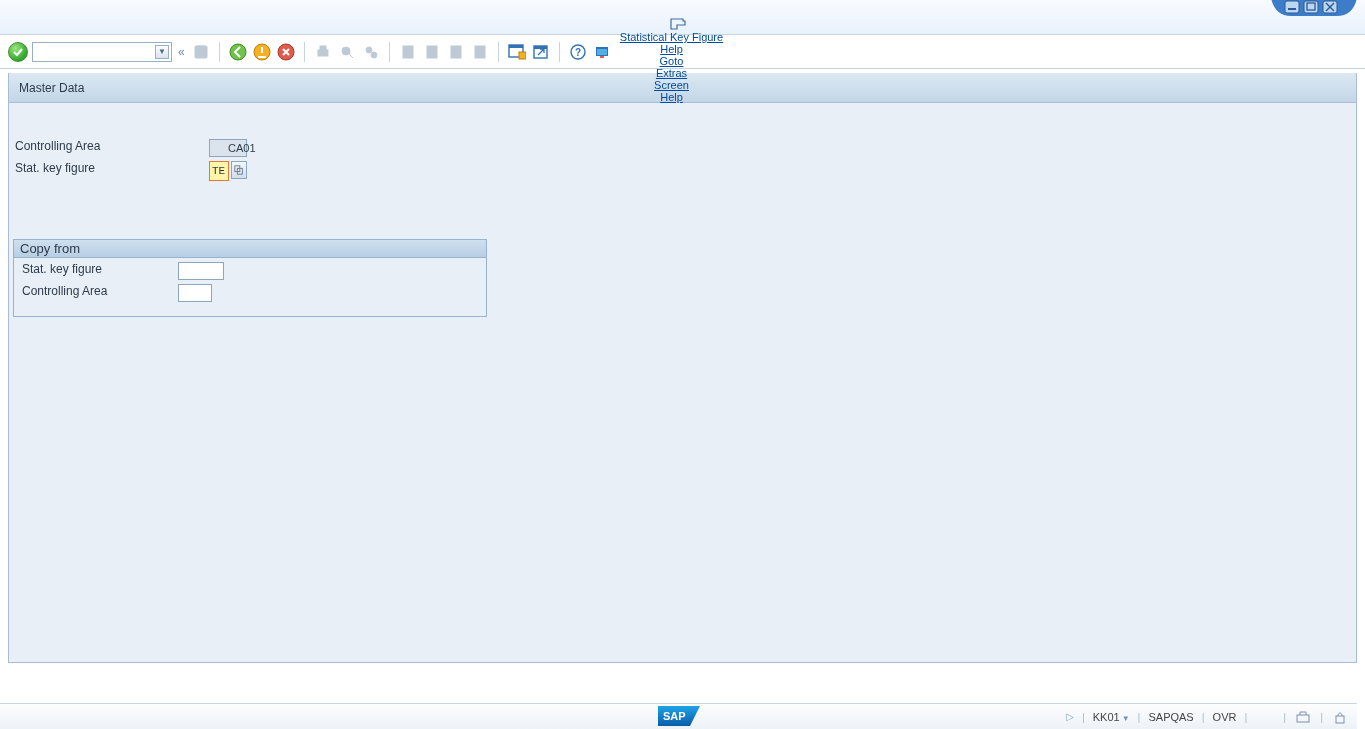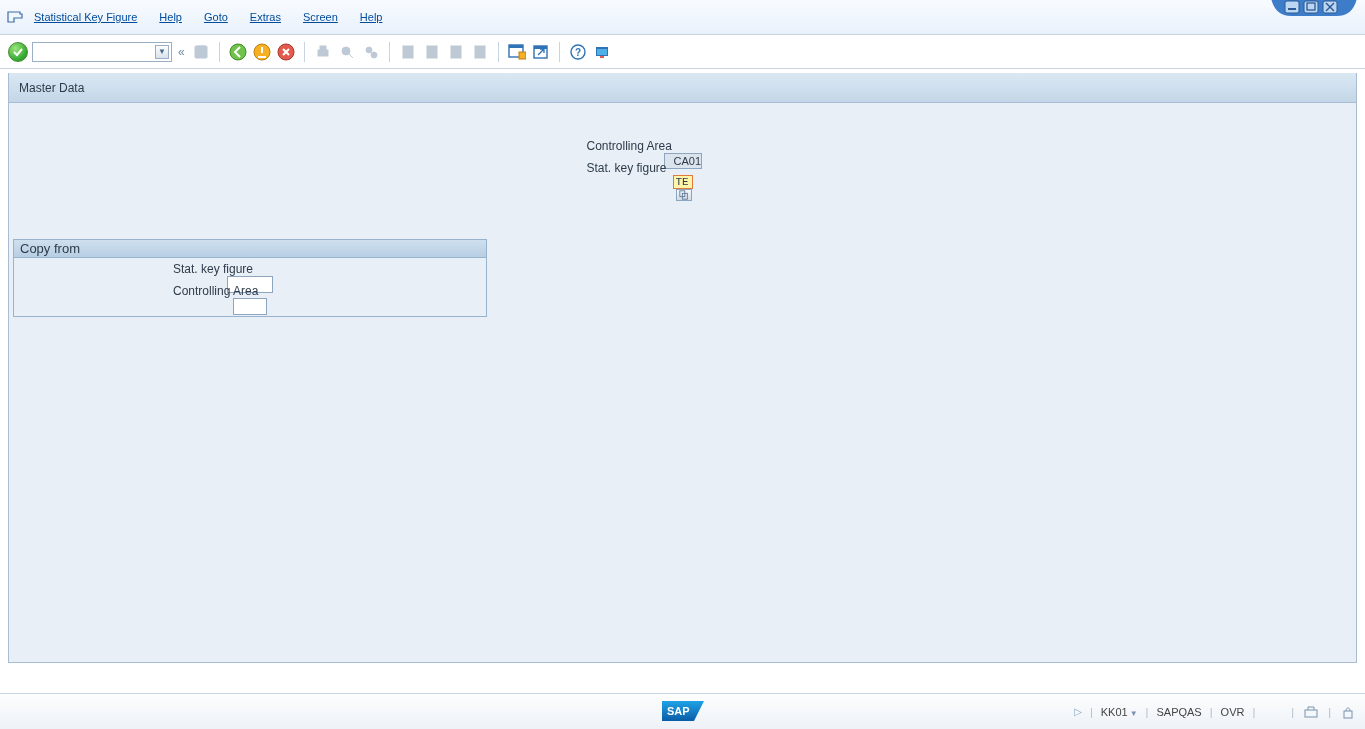--- a/index.html
+++ b/index.html
@@ -7,20 +7,21 @@
   
   
   .menubar {
     height: 28px;
     background: linear-gradient(#f8fbff, #e9f1fb);
     border-bottom: 1px solid #c7d4e4;
     display: flex;
     align-items: center;
     padding: 17px 6px;
     position: relative;
+    flex-direction: column;
   }
   .menubar .menu-icon {
     width: 18px; height: 18px;
     display: inline-flex; align-items: center; justify-content: center;
     margin-right: 10px;
     color: #3a6ea5;
   }
   .menubar .menu-item {
     color: #004b9b;
     margin-right: 22px;
@@ -115,37 +116,36 @@
   .work-area {
     background: #e8eff6;
     border: 1px solid #a8bdd3;
     border-top: none;
     height: 560px;
     padding: 36px 4px 4px 4px;
     position: relative;
   }
   .field-row {
     display: flex;
-    align-items: center;
+    align-items: flex-start;
     height: 22px;
     margin-bottom: 0px;
-    flex-direction: column;
   }
   .field-label {
     width: 196px;
     padding-left: 2px;
     color: #2e3b4a;
     font-size: 12px;
   }
   .ro-box {
     width: 38px; height: 18px;
     border: 1px solid #8da6c0;
     background: #dbe3ec;
     font-size: 11px;
-    padding: 1px 9px;
+    padding: 1px 18px;
     color: #2e3b4a;
     display: flex; align-items: center;
   }
   .edit-box {
     width: 20px; height: 20px;
     border: 1px solid #8da6c0;
     background: #fef5a8;
     outline: 1px solid #e07a3c;
     outline-offset: -1px;
     font-family: "Courier New", monospace;
@@ -183,22 +183,22 @@
   .groupbox-body .field-label { width: 158px; }
   .plain-box {
     width: 46px; height: 18px;
     border: 1px solid #8da6c0;
     background: #fff;
   }
   
   
   .statusbar {
     position: absolute;
-    left: 0; right: 0; bottom: 0;
-    height: 36px;
+    left: 0; right: 8px; bottom: 0;
+    height: 26px;
     background: linear-gradient(#fdfdfd,#edf2f8);
     border-top: 1px solid #c7d4e4;
     display: flex; align-items: center;
     padding: 0 8px;
     font-size: 11px;
     color: #444;
   }
   .statusbar .sap-logo {
     position: absolute;
     left: 50%;

